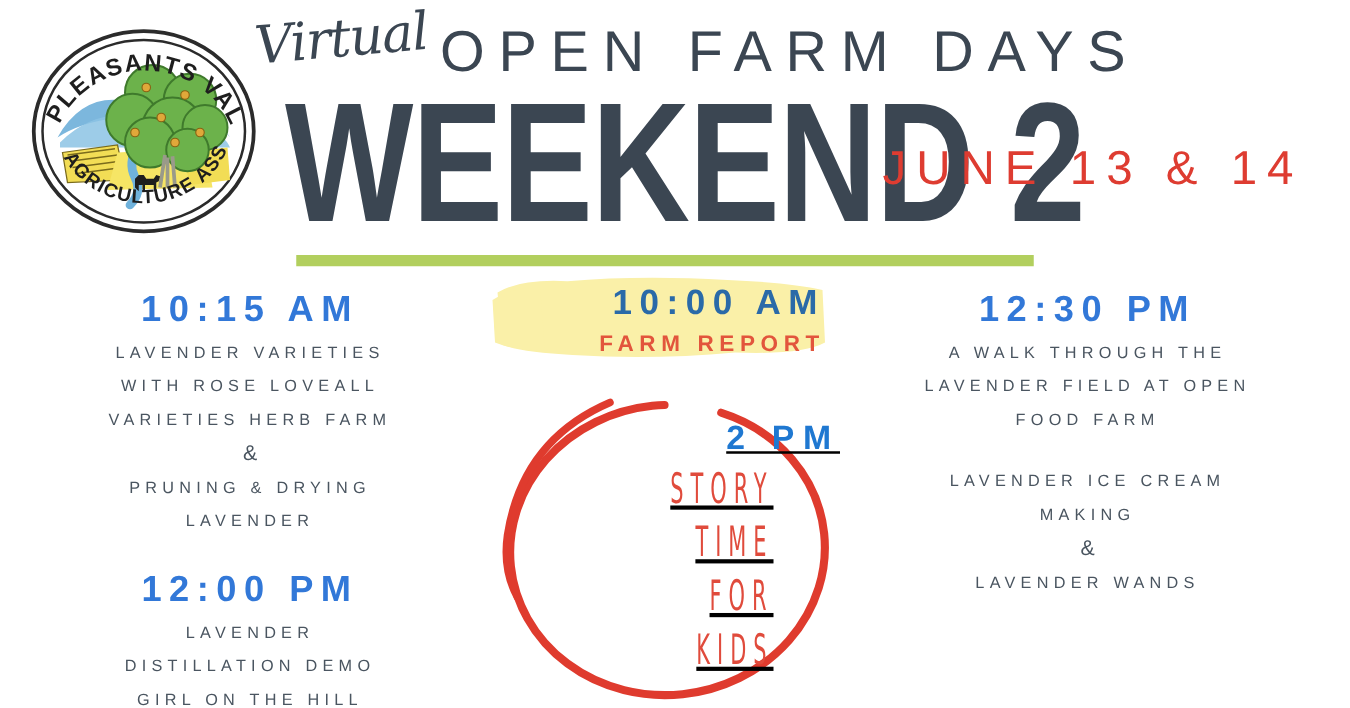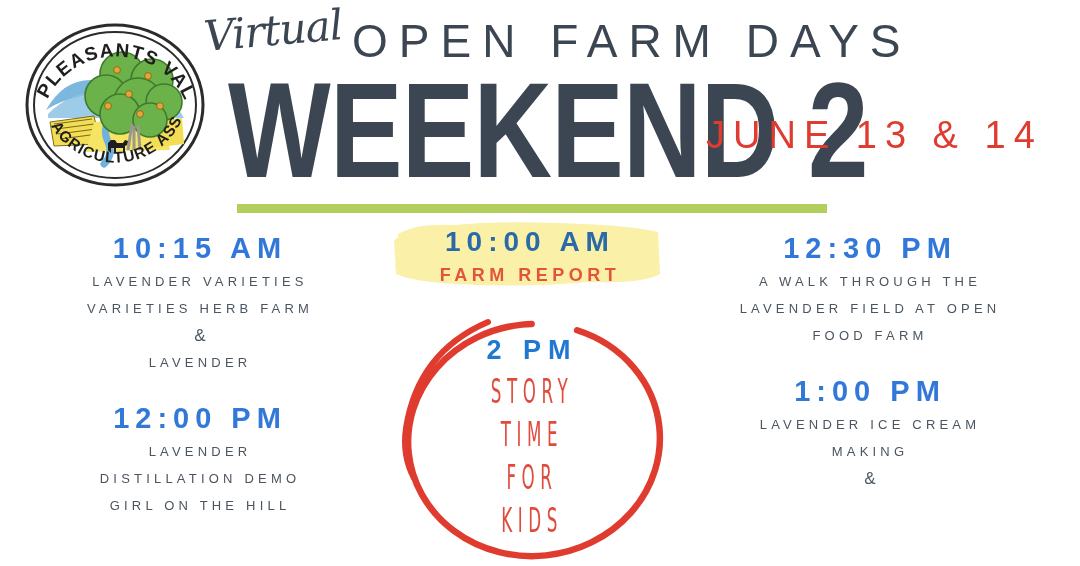--- a/index.html
+++ b/index.html
@@ -128,20 +128,21 @@
     left: 390px;
     top: 218px;
     width: 280px;
     text-align: center;
   }
   .highlight-box {
     position: relative;
     width: 260px;
     margin: 0 auto;
     padding: 6px 0 12px 0;
+    text-align: right;
   }
   .highlight-swash {
     position: absolute;
     left: -8px;
     top: 0px;
     width: 272px;
     height: 72px;
     z-index: 0;
   }
   .hl-text { position: relative; z-index: 2; }
@@ -171,22 +172,23 @@
     top: 316px;
     width: 280px;
     height: 248px;
   }
   .circle-svg { position: absolute; left: 0; top: 0; width: 280px; height: 248px; }
   .circle-content {
     position: absolute;
     left: 0;
     top: 14px;
     width: 280px;
-    text-align: center;
+    text-align: right;
     z-index: 3;
+    text-decoration: underline;
   }
   .circle-time {
     font-family: "Liberation Sans", sans-serif;
     font-size: 27px;
     font-weight: 700;
     color: #1f78d1;
     letter-spacing: 7px;
     line-height: 40px;
     white-space: nowrap;
   }
@@ -259,22 +261,24 @@
   <div class="virtual-script">Virtual</div>
   <div class="open-farm-days">OPEN FARM DAYS</div>
   <div class="weekend-2">WEEKEND 2</div>
   <div class="june-date">JUNE 13 &amp; 14</div>
   <div class="green-rule"></div>
 
   <div class="col col-left">
     <div>
       <div class="time">10:15 AM</div>
       <div class="desc">LAVENDER VARIETIES</div>
+      <div class="desc">WITH ROSE LOVEALL</div>
       <div class="desc">VARIETIES HERB FARM</div>
       <div class="desc amp">&amp;</div>
+      <div class="desc">PRUNING &amp; DRYING</div>
       <div class="desc">LAVENDER</div>
     </div>
     <div class="block-gap"></div>
     <div>
       <div class="time">12:00 PM</div>
       <div class="desc">LAVENDER</div>
       <div class="desc">DISTILLATION DEMO</div>
       <div class="desc">GIRL ON THE HILL</div>
     </div>
   </div>
@@ -308,20 +312,20 @@
 
   <div class="col col-right">
     <div>
       <div class="time">12:30 PM</div>
       <div class="desc">A WALK THROUGH THE</div>
       <div class="desc">LAVENDER FIELD AT OPEN</div>
       <div class="desc">FOOD FARM</div>
     </div>
     <div class="block-gap"></div>
     <div>
-      <div class="time">1:00 PM</div>
       <div class="desc">LAVENDER ICE CREAM</div>
       <div class="desc">MAKING</div>
       <div class="desc amp">&amp;</div>
+      <div class="desc">LAVENDER WANDS</div>
     </div>
   </div>
 
 </div>
 
 </body></html>

